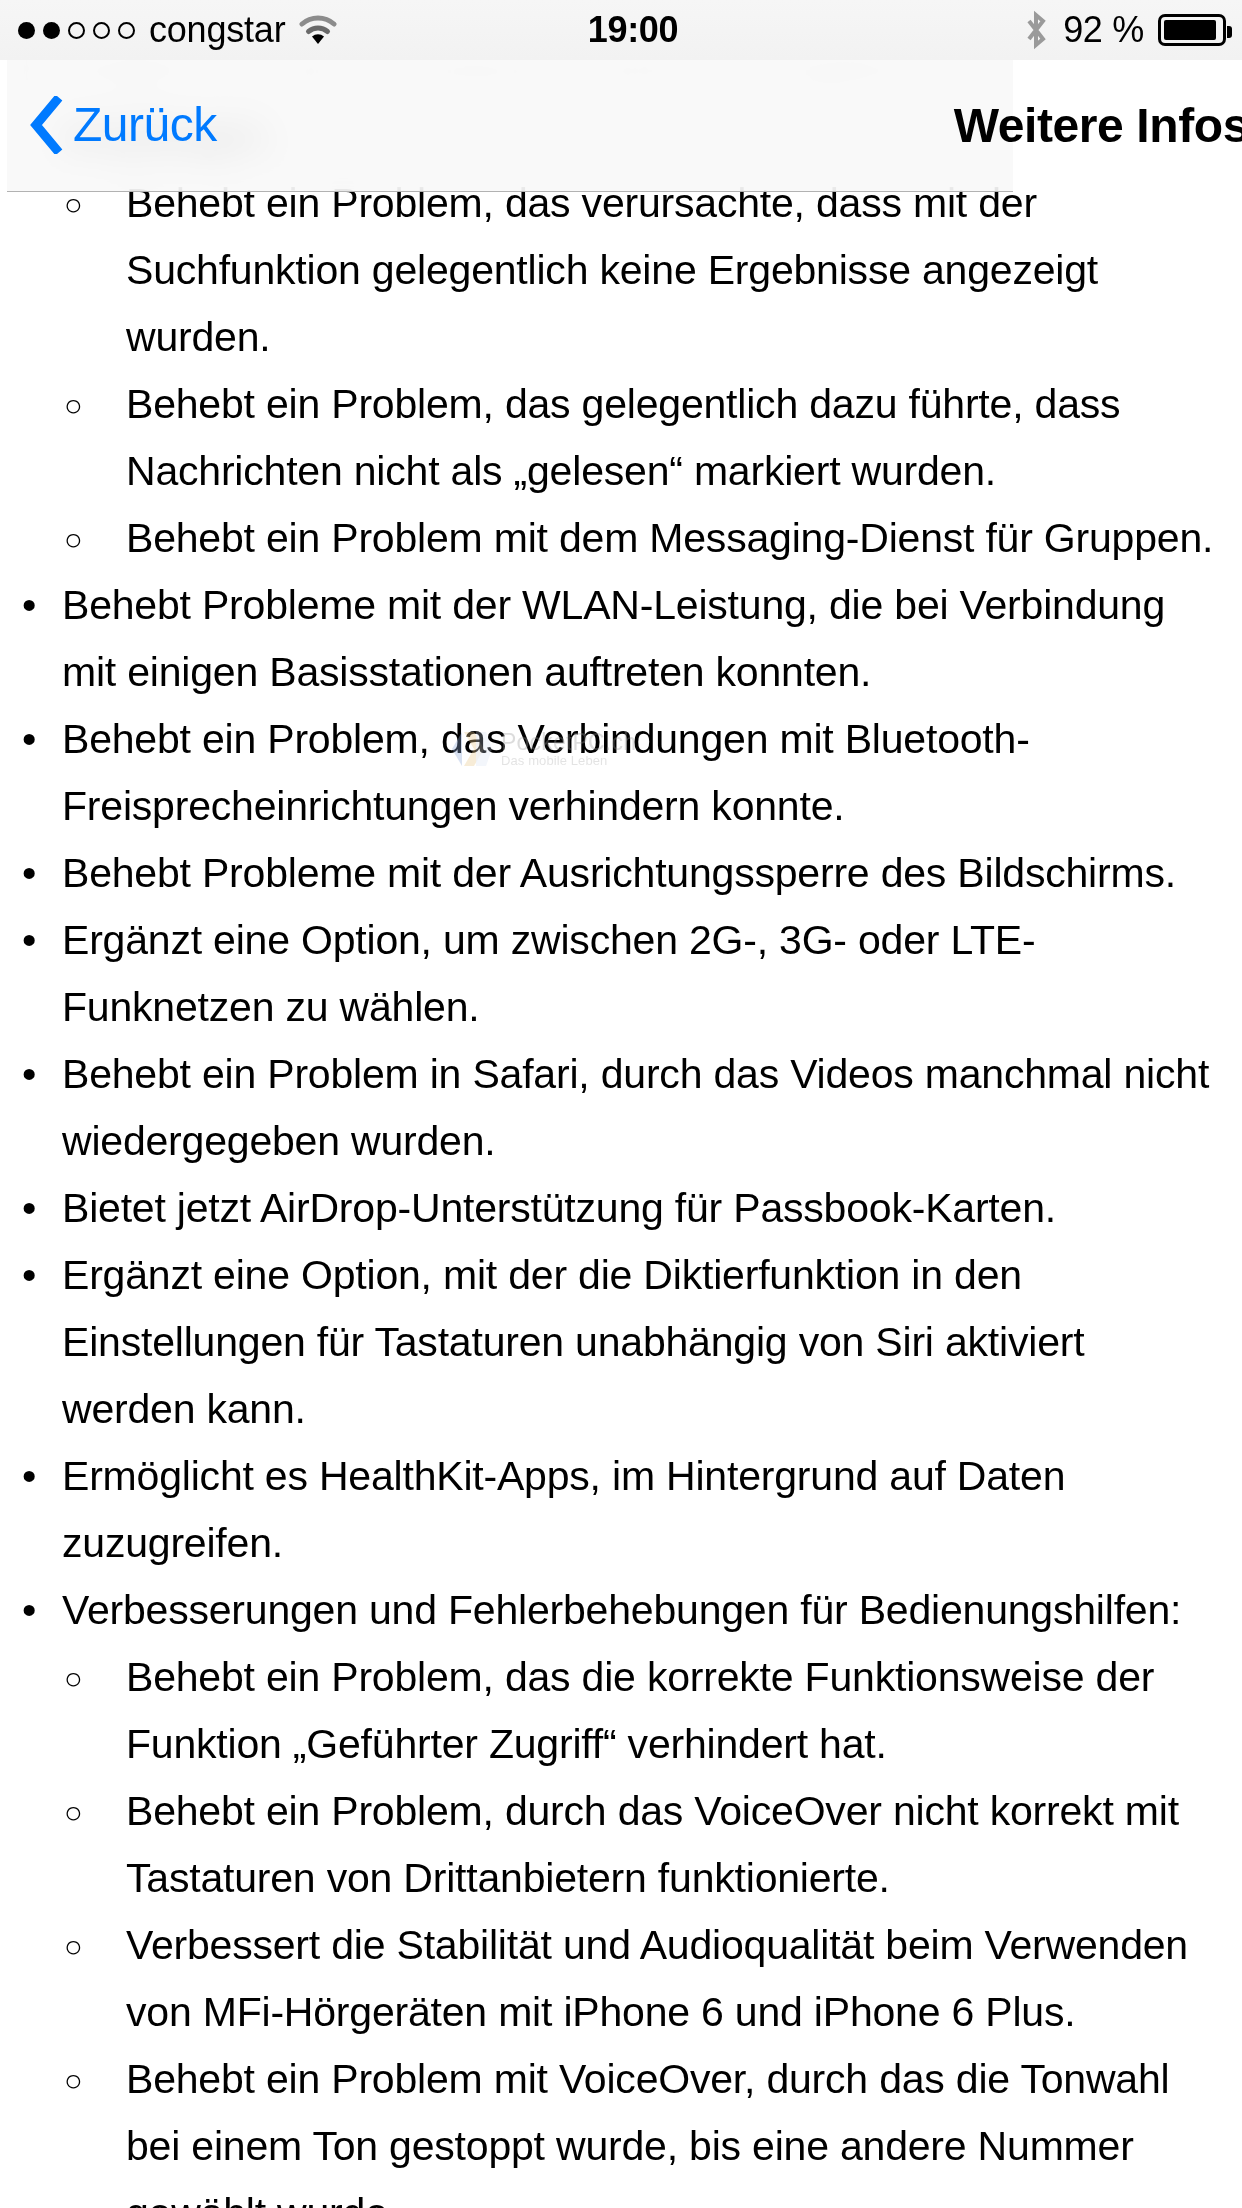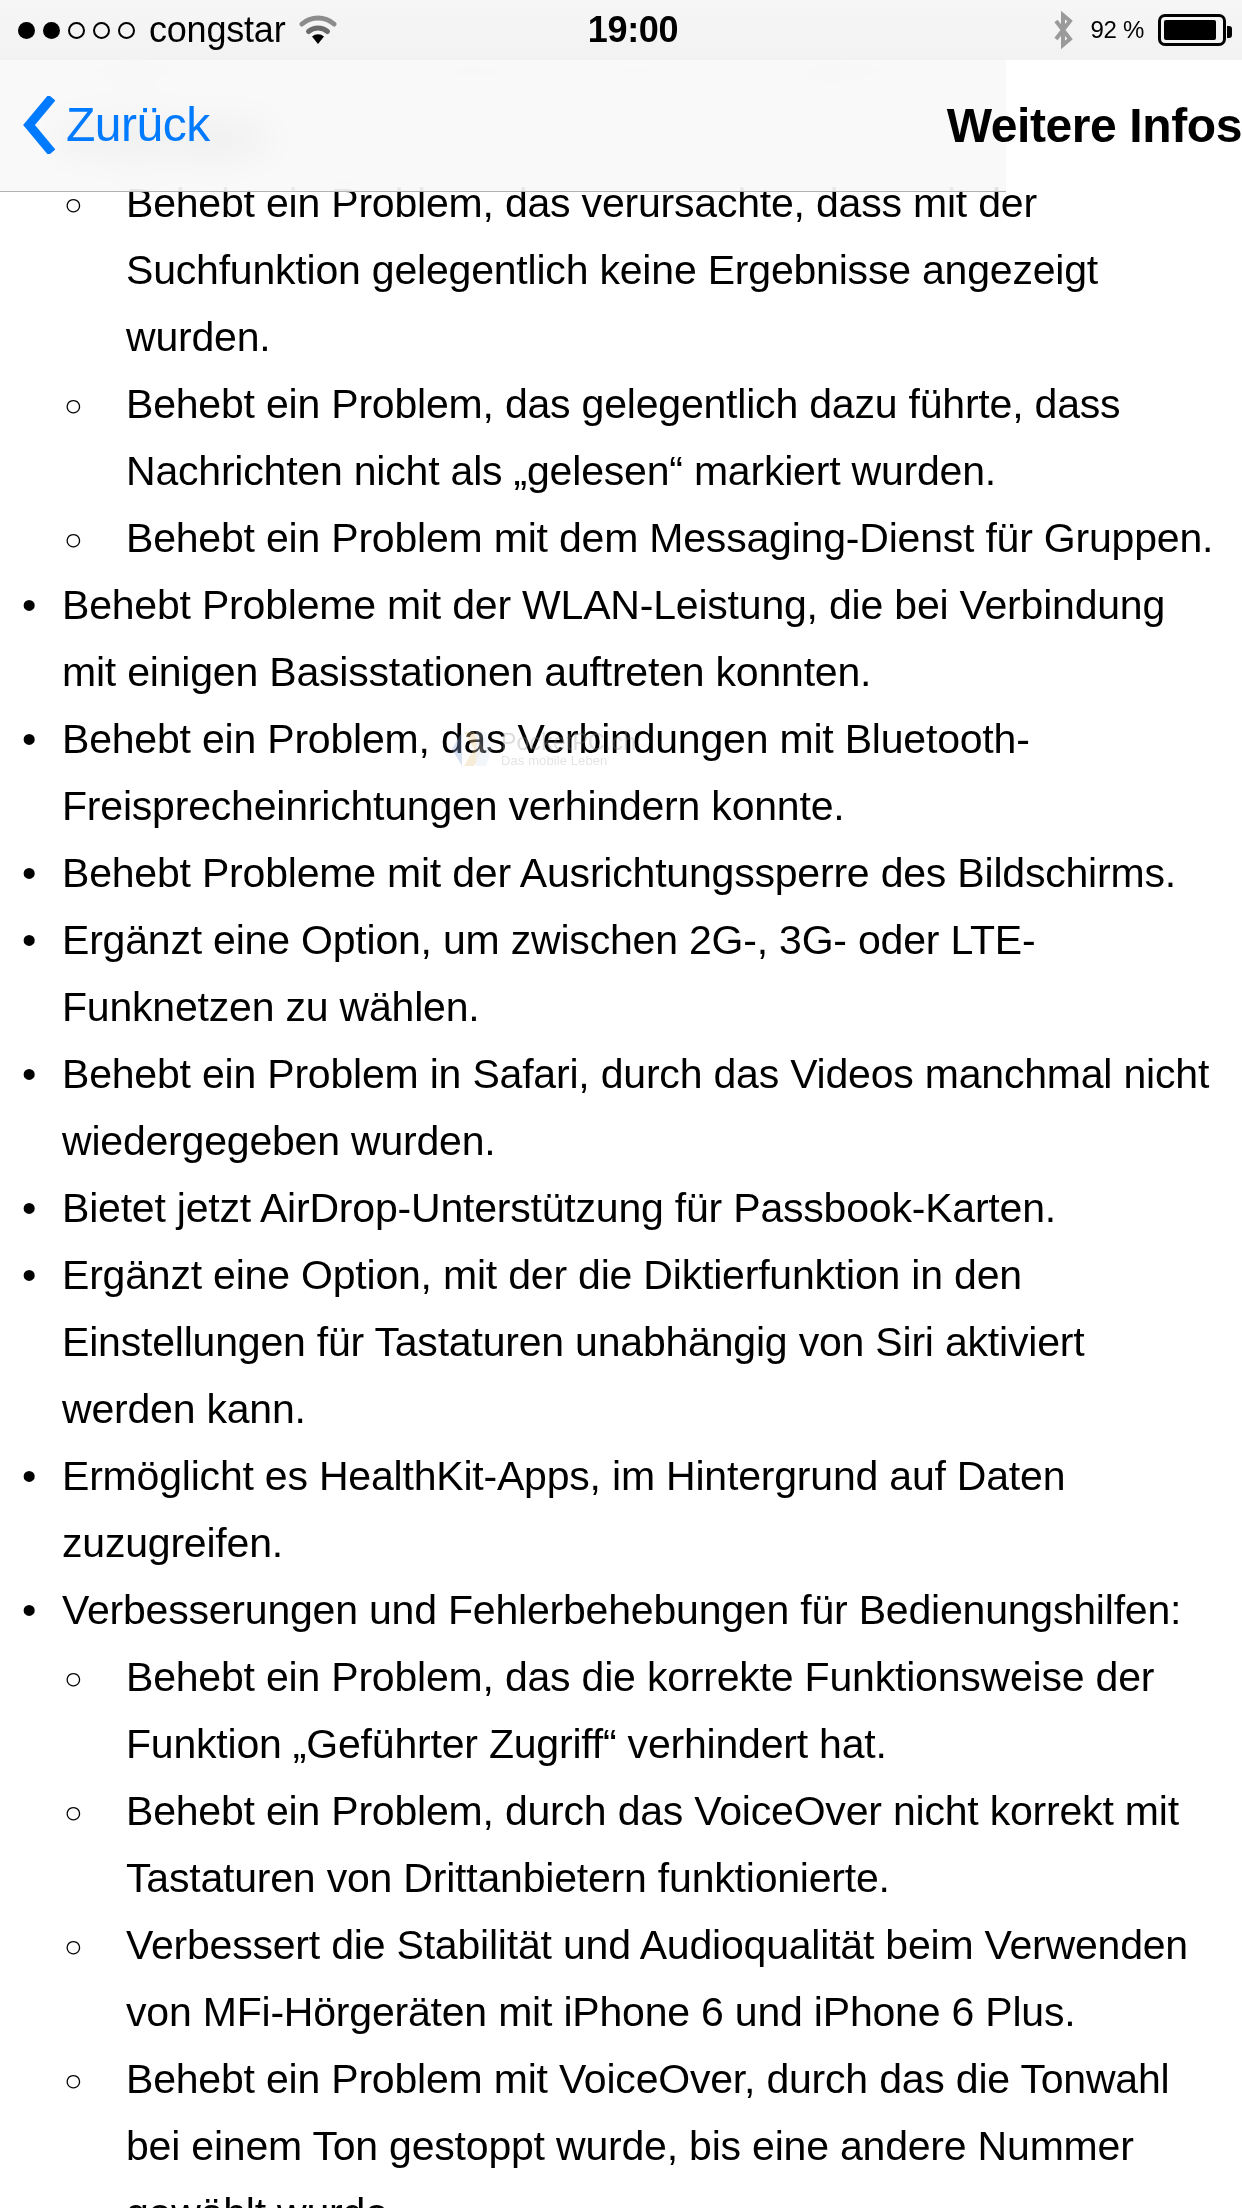--- a/index.html
+++ b/index.html
@@ -82,21 +82,21 @@
 
   .status-right {
     position: absolute;
     right: 16px;
     display: flex;
     align-items: center;
     gap: 14px;
   }
   .bt-icon { display: block; }
   .battery-pct {
-    font-size: 24px;
+    font-size: 36px;
     letter-spacing: -0.3px;
   }
   .battery {
     position: relative;
     width: 68px; height: 32px;
     border: 3px solid #000;
     border-radius: 7px;
     box-sizing: border-box;
     display: flex;
     align-items: center;
@@ -112,21 +112,21 @@
   }
   .battery-fill {
     height: 100%;
     background: #000;
     border-radius: 2px;
   }
 
   
   .nav-bar {
     position: absolute;
-    top: 0; left: 0;
+    top: 0; left: 7px;
     width: 1006px;
     height: 192px;
     z-index: 30;
     background: rgba(248,248,248,0.86);
     backdrop-filter: blur(18px);
     border-bottom: 1.5px solid #b2b2b2;
     box-sizing: border-box;
   }
   .nav-row {
     position: absolute;

